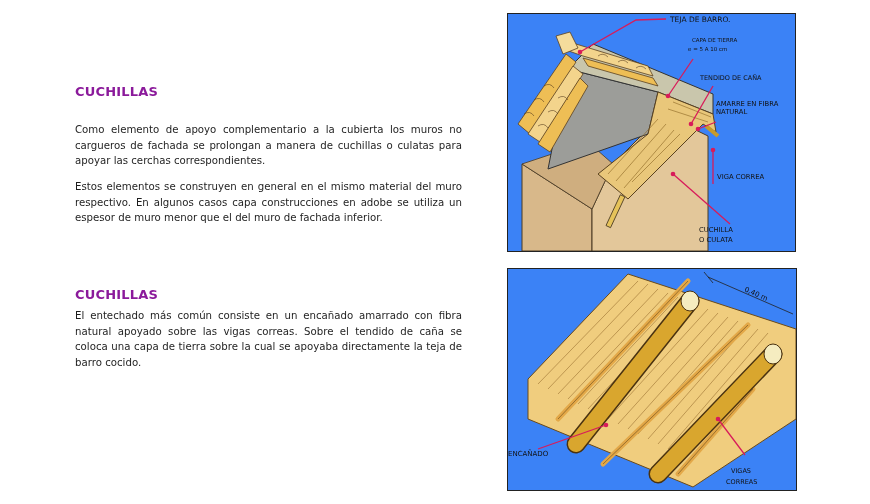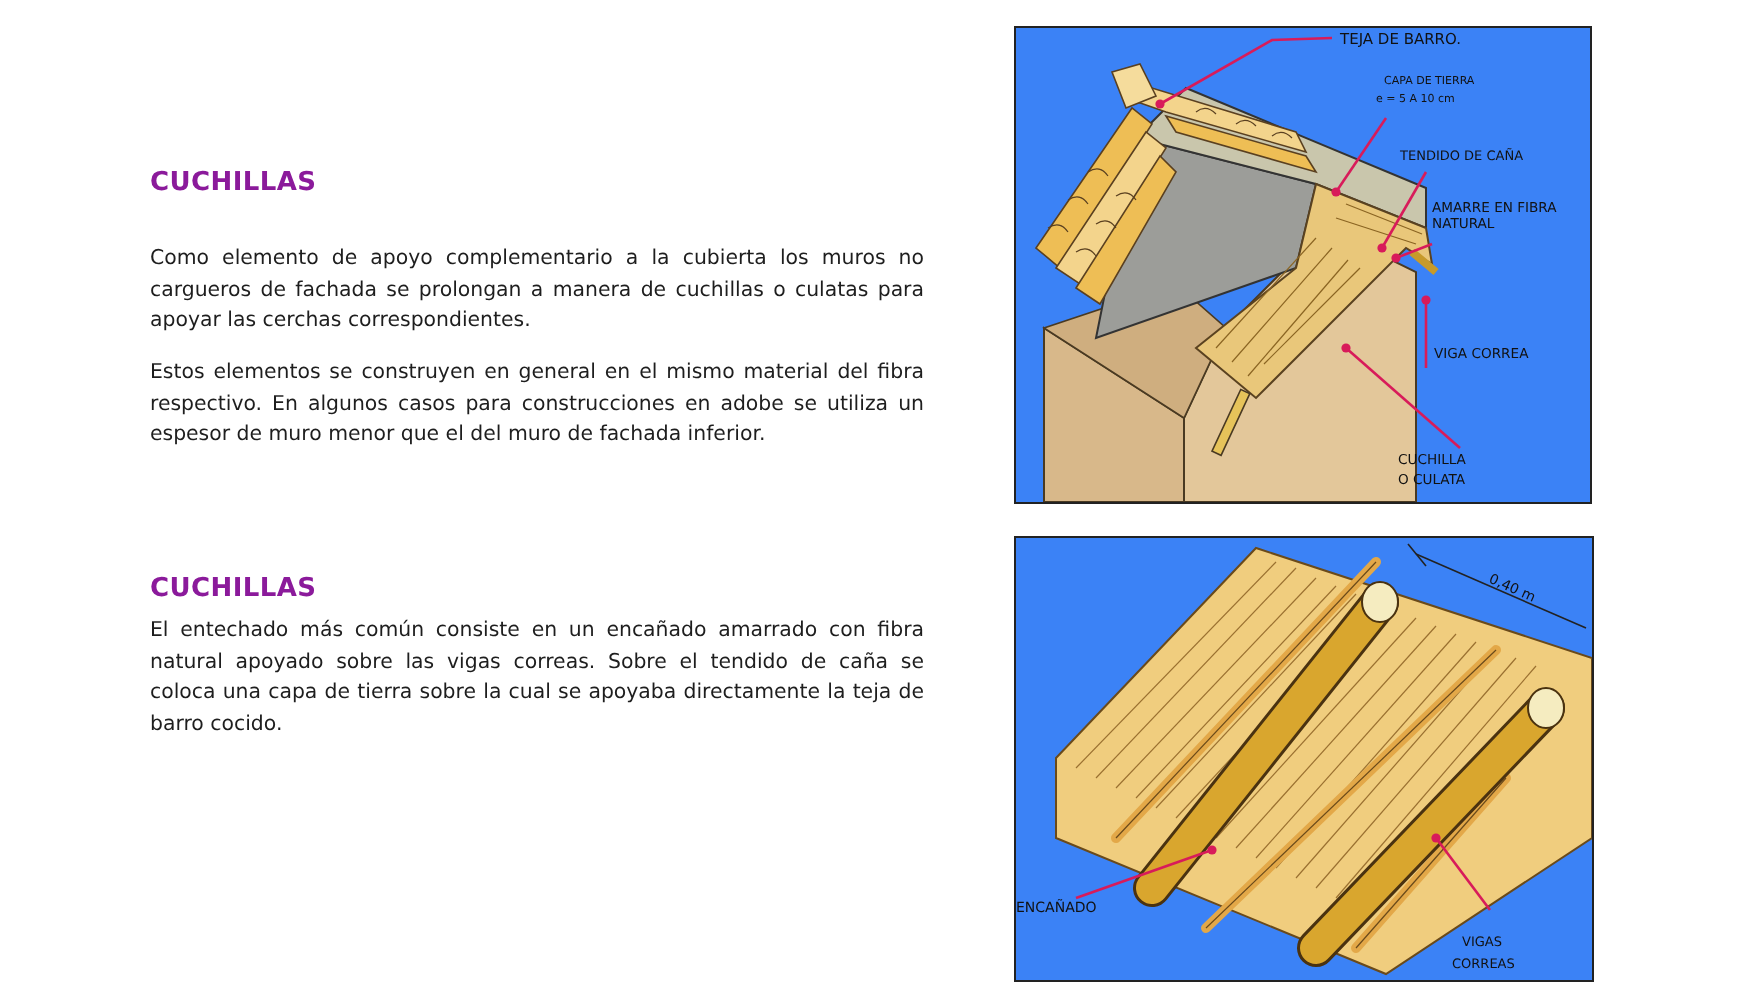--- a/index.html
+++ b/index.html
@@ -8,21 +8,21 @@
   .para{position:absolute;left:75px;width:387px;font-size:10.2px;line-height:15.6px;color:#1e1e1e;text-align:justify;margin:0;}
   .frame{position:absolute;border:1.3px solid #222;background:#3b82f6;overflow:hidden;}
   .frame svg{position:absolute;left:0;top:0;}
   .lbl{font-family:"DejaVu Sans",sans-serif;fill:#111;}
 </style>
 </head>
 <body>
 
 <div class="heading" style="top:84px;">CUCHILLAS</div>
 <p class="para" style="top:106px;margin-top:16px;">Como elemento de apoyo complementario a la cubierta los muros no cargueros de fachada se prolongan a manera de cuchillas o culatas para apoyar las cerchas  correspondientes.</p>
-<p class="para" style="top:179px;">Estos elementos se construyen en general en el mismo material del fibra respectivo. En algunos casos para construcciones en adobe se utiliza un espesor de muro menor que el del muro de fachada inferior.</p>
+<p class="para" style="top:179px;">Estos elementos se construyen en general en el mismo material del muro respectivo. En algunos casos capa construcciones en adobe se utiliza un espesor de muro menor que el del muro de fachada inferior.</p>
 
 <div class="heading" style="top:287px;">CUCHILLAS</div>
 <p class="para" style="top:308px;">El entechado más común consiste en un encañado amarrado con fibra natural apoyado sobre las vigas correas. Sobre el tendido de caña se coloca una capa de tierra sobre la cual se apoyaba directamente la teja de barro cocido.</p>
 
 <div class="frame" style="left:507px;top:13px;width:287px;height:237px;">
   <svg width="287" height="237" viewBox="0 0 287 237">
 
     <polygon points="14,150 84,195 84,237 14,237" fill="#d8b88a" stroke="#4a3a22" stroke-width="1"></polygon>
     <polygon points="84,195 84,237 200,237 200,122 155,100 105,150" fill="#e3c79a" stroke="#4a3a22" stroke-width="1"></polygon>
     <polygon points="14,150 84,195 105,150 80,128" fill="#cfae7f" stroke="#4a3a22" stroke-width="0.8"></polygon>

